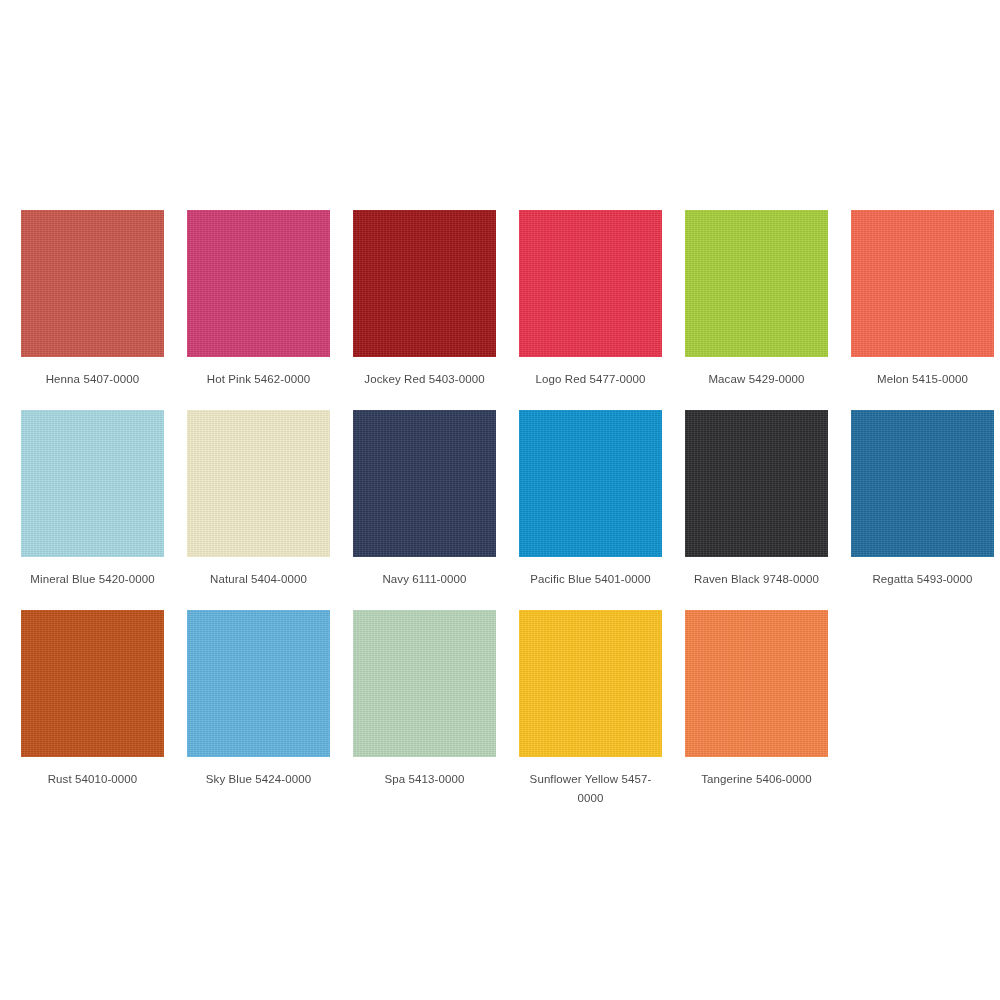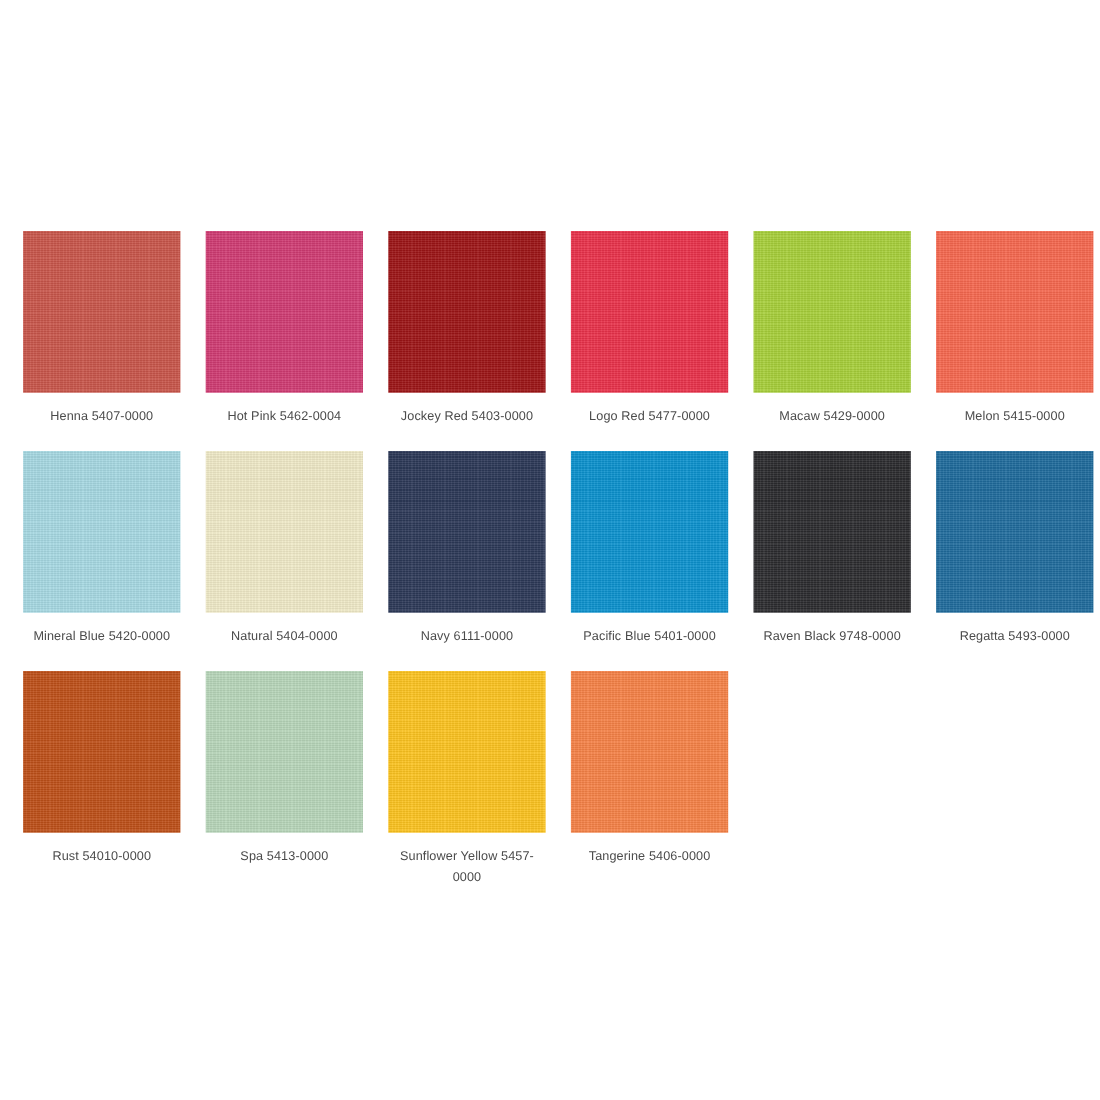--- a/index.html
+++ b/index.html
@@ -86,21 +86,21 @@
 <body>
 
 <div id="swatch-catalog">
   <div class="swatch-grid">
       <div class="swatch-cell">
         <div class="swatch-chip" style="background-color: rgb(200, 85, 74);"></div>
         <div class="swatch-label">Henna 5407-0000</div>
       </div>
       <div class="swatch-cell">
         <div class="swatch-chip" style="background-color: rgb(207, 59, 114);"></div>
-        <div class="swatch-label">Hot Pink 5462-0004</div>
+        <div class="swatch-label">Hot Pink 5462-0000</div>
       </div>
       <div class="swatch-cell">
         <div class="swatch-chip" style="background-color: rgb(156, 20, 22);"></div>
         <div class="swatch-label">Jockey Red 5403-0000</div>
       </div>
       <div class="swatch-cell">
         <div class="swatch-chip" style="background-color: rgb(232, 49, 74);"></div>
         <div class="swatch-label">Logo Red 5477-0000</div>
       </div>
       <div class="swatch-cell">
@@ -133,20 +133,24 @@
       </div>
       <div class="swatch-cell">
         <div class="swatch-chip" style="background-color: rgb(31, 107, 156);"></div>
         <div class="swatch-label">Regatta 5493-0000</div>
       </div>
       <div class="swatch-cell">
         <div class="swatch-chip" style="background-color: rgb(189, 79, 24);"></div>
         <div class="swatch-label">Rust 54010-0000</div>
       </div>
       <div class="swatch-cell">
+        <div class="swatch-chip" style="background-color: rgb(97, 179, 222);"></div>
+        <div class="swatch-label">Sky Blue 5424-0000</div>
+      </div>
+      <div class="swatch-cell">
         <div class="swatch-chip" style="background-color: rgb(183, 213, 185);"></div>
         <div class="swatch-label">Spa 5413-0000</div>
       </div>
       <div class="swatch-cell">
         <div class="swatch-chip" style="background-color: rgb(251, 194, 31);"></div>
         <div class="swatch-label">Sunflower Yellow 5457-0000</div>
       </div>
       <div class="swatch-cell">
         <div class="swatch-chip" style="background-color: rgb(245, 129, 70);"></div>
         <div class="swatch-label">Tangerine 5406-0000</div>

